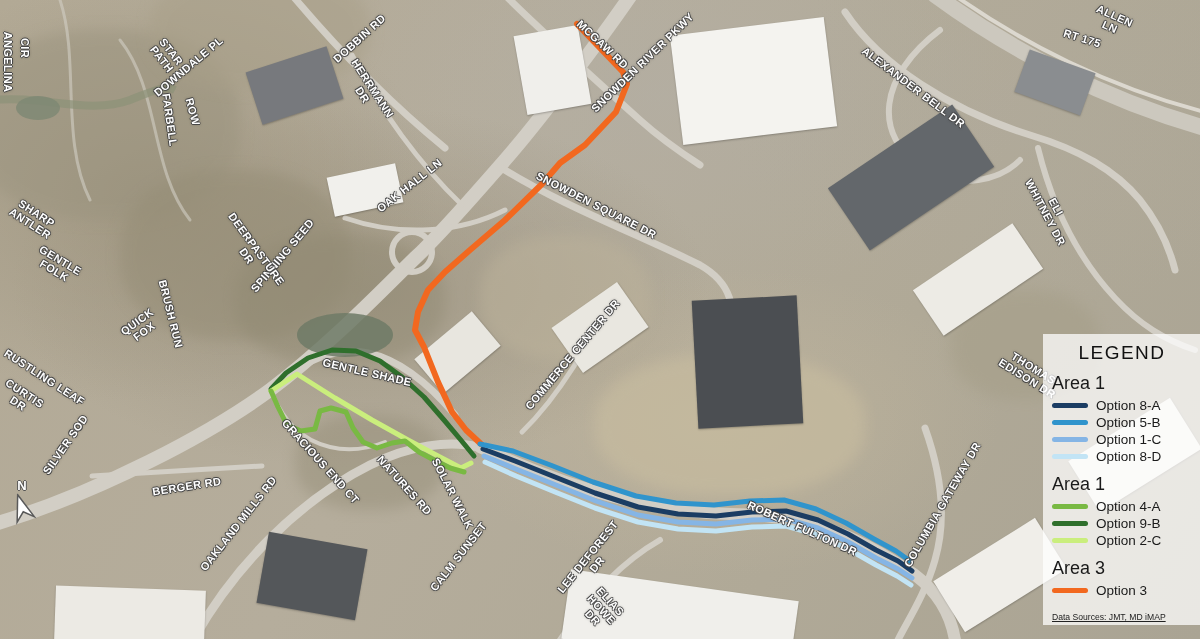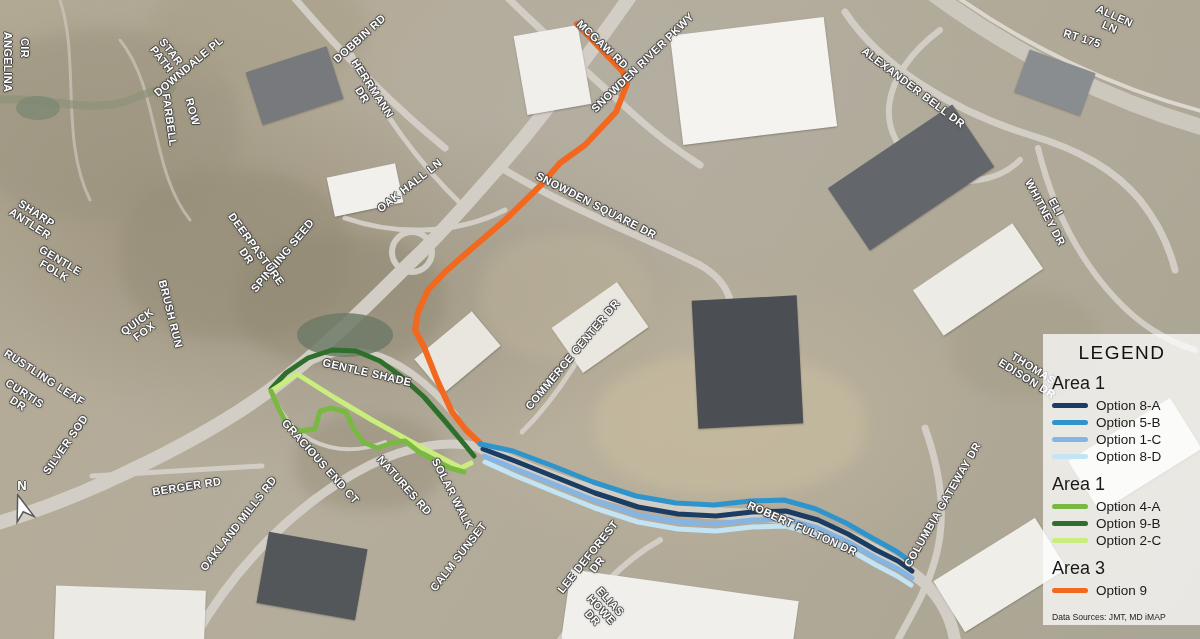--- a/index.html
+++ b/index.html
@@ -29,21 +29,21 @@
   #legend{
     position:absolute;left:1043px;top:334px;width:157px;height:291px;
     background:rgba(255,255,255,.74);box-sizing:border-box;padding:6px 8px 6px 9px;
     color:#1a1a1a;
   }
   .legend-title{font-size:19px;text-align:center;letter-spacing:1.5px;margin:2px 0 4px 0;color:#111;}
   .legend-area{font-size:18px;font-weight:normal;margin:9px 0 3px 0;}
   .legend-row{display:flex;align-items:center;height:17px;}
   .swatch{display:inline-block;width:36px;height:5px;border-radius:2.5px;margin-right:8px;flex:0 0 auto;}
   .legend-label{font-size:13.5px;}
-  .legend-source{font-size:8.6px;margin-top:13px;color:#222;}
+  .legend-source{font-size:8.6px;margin-top:13px;color:#222;text-decoration:underline;}
 </style>
 </head>
 <body>
 
 <div id="stage">
 
   <div>
     <div class="patch" style="left:-30px;top:30px;width:270px;height:190px;background:#9a937e;opacity:.5;"></div>
     <div class="patch" style="left:120px;top:170px;width:230px;height:170px;background:#948c75;opacity:.5;"></div>
     <div class="patch" style="left:235px;top:235px;width:210px;height:130px;background:#8f8871;opacity:.45;"></div>
@@ -205,19 +205,19 @@
           <span class="swatch" style="background: rgb(47, 111, 44);"></span>
           <span class="legend-label">Option 9-B</span>
         </div>
         <div class="legend-row">
           <span class="swatch" style="background: rgb(202, 238, 125);"></span>
           <span class="legend-label">Option 2-C</span>
         </div>
         <div class="legend-area">Area 3</div>
         <div class="legend-row">
           <span class="swatch" style="background: rgb(242, 104, 31);"></span>
-          <span class="legend-label">Option 9</span>
+          <span class="legend-label">Option 3</span>
         </div>
       </div>
     <div class="legend-source">Data Sources: JMT, MD iMAP</div>
   </div>
 
 </div>
 
 </body></html>

